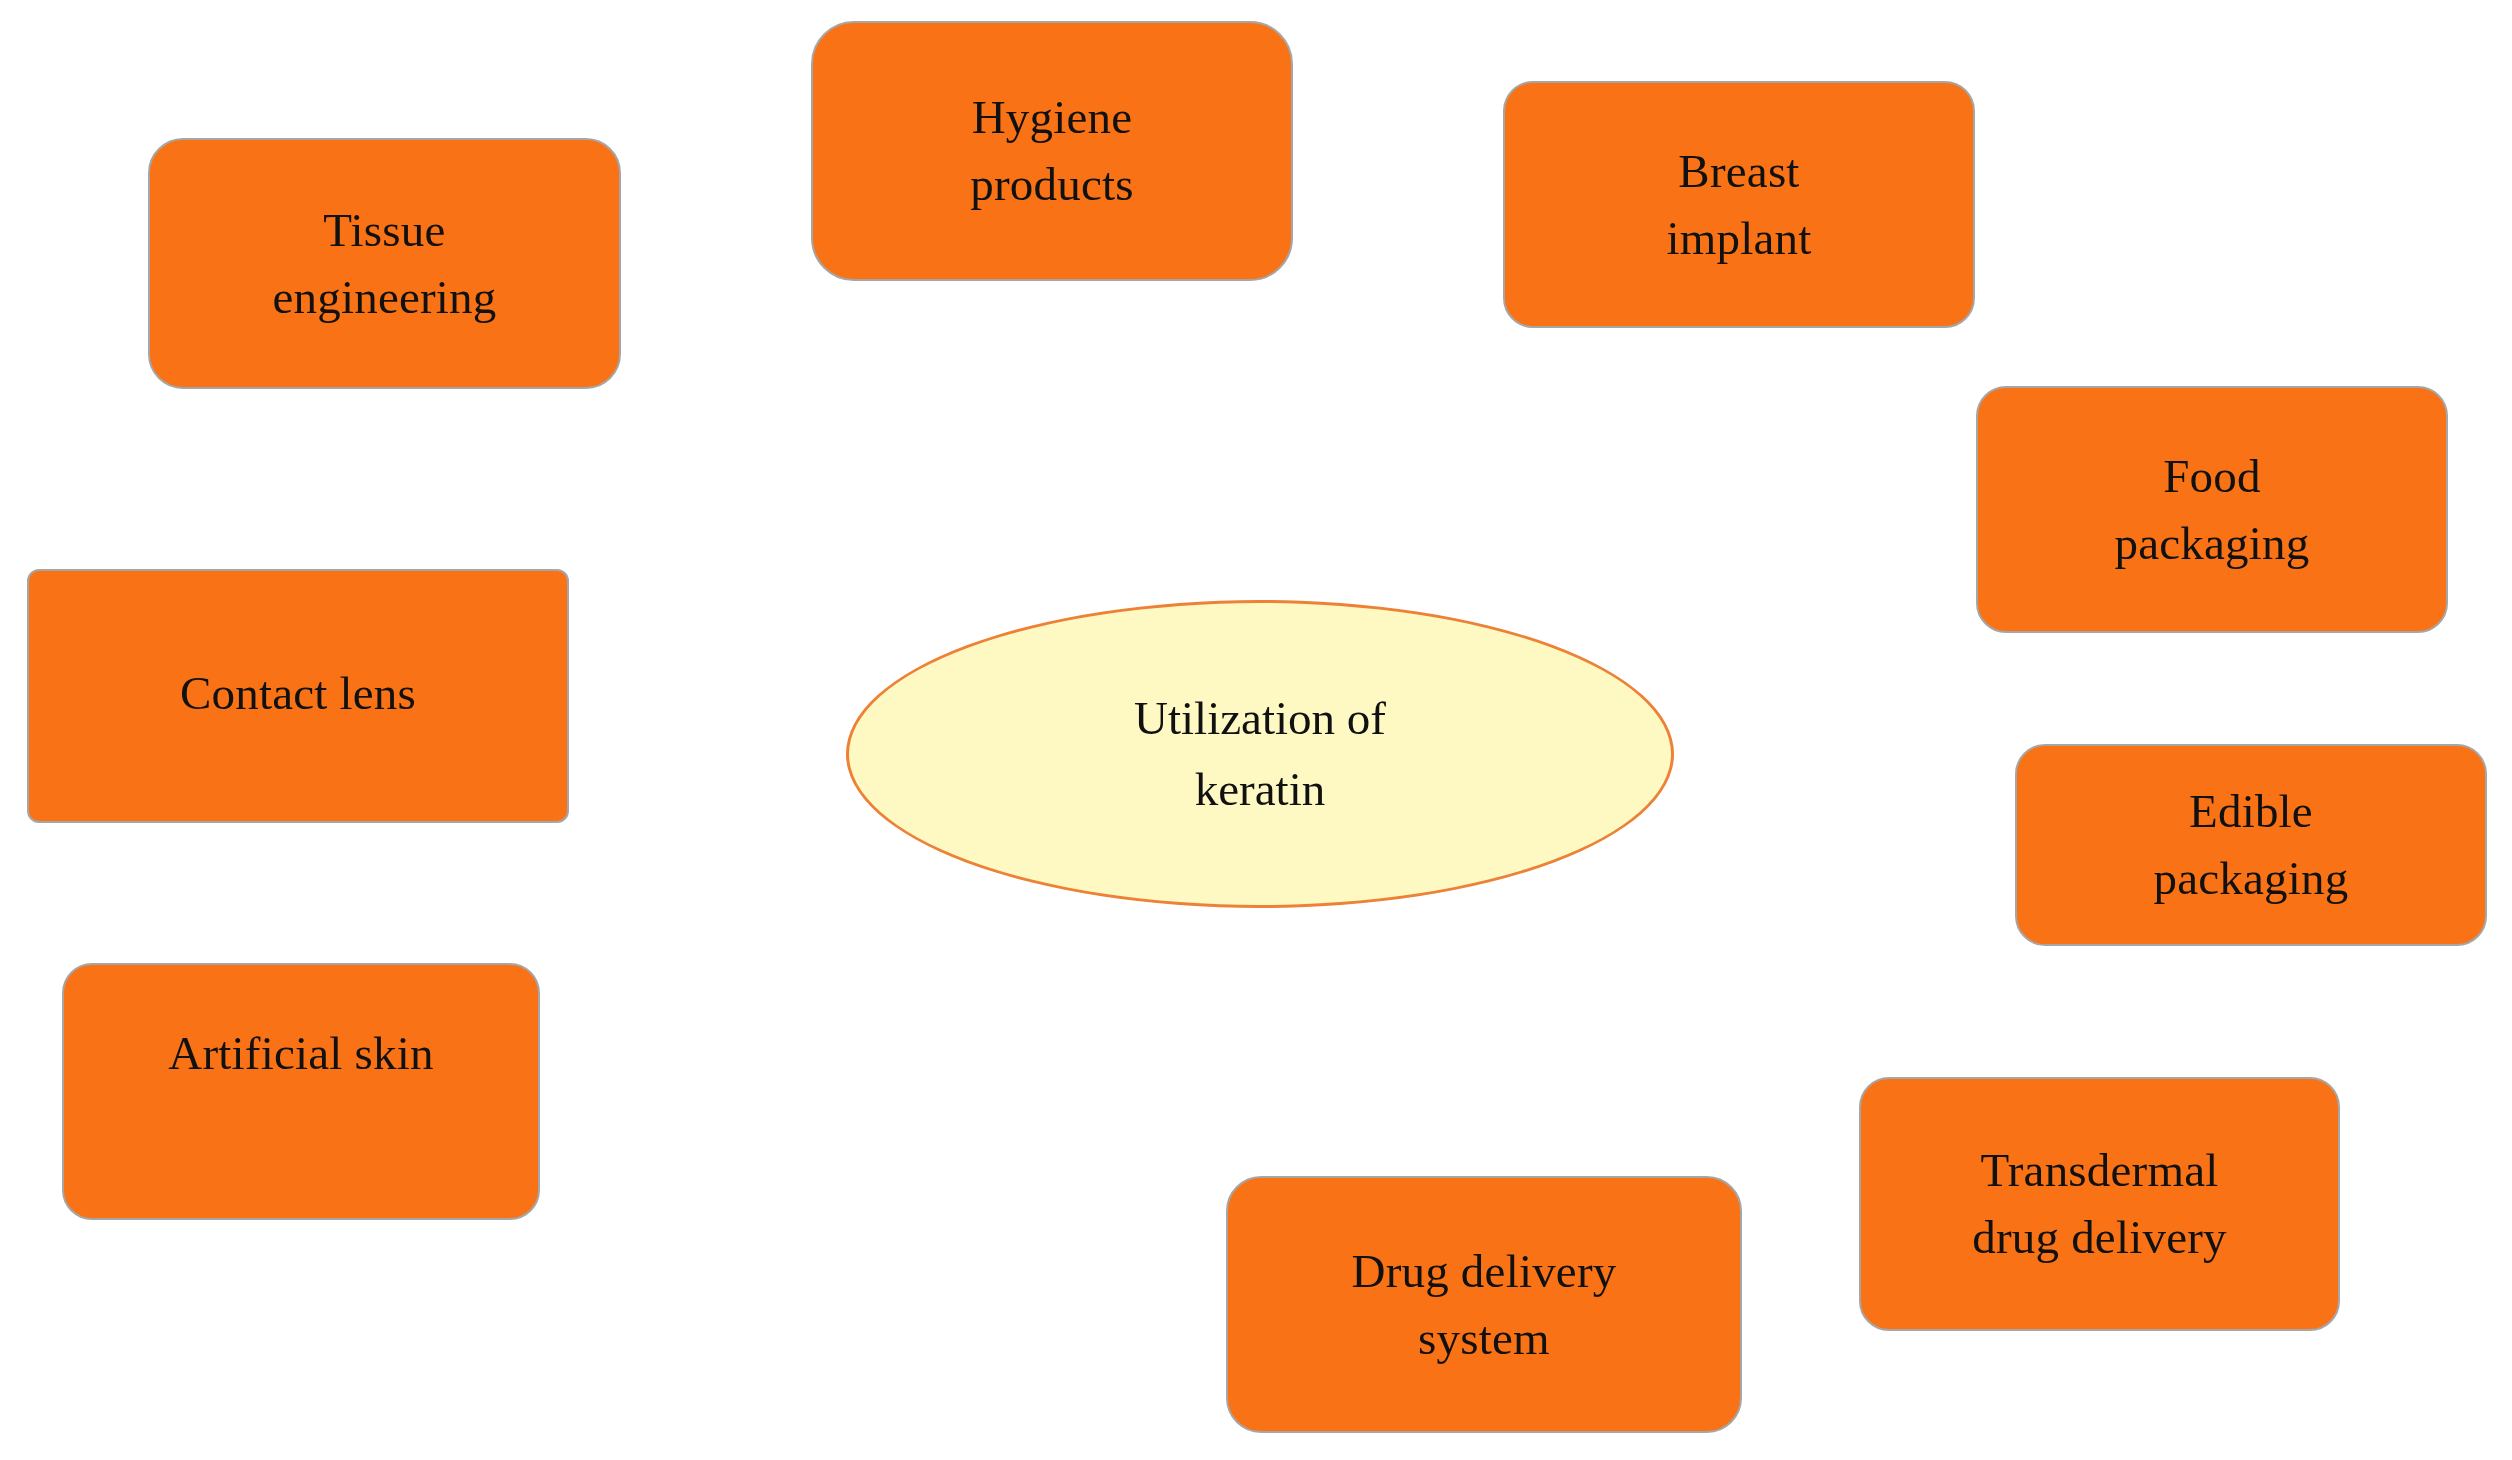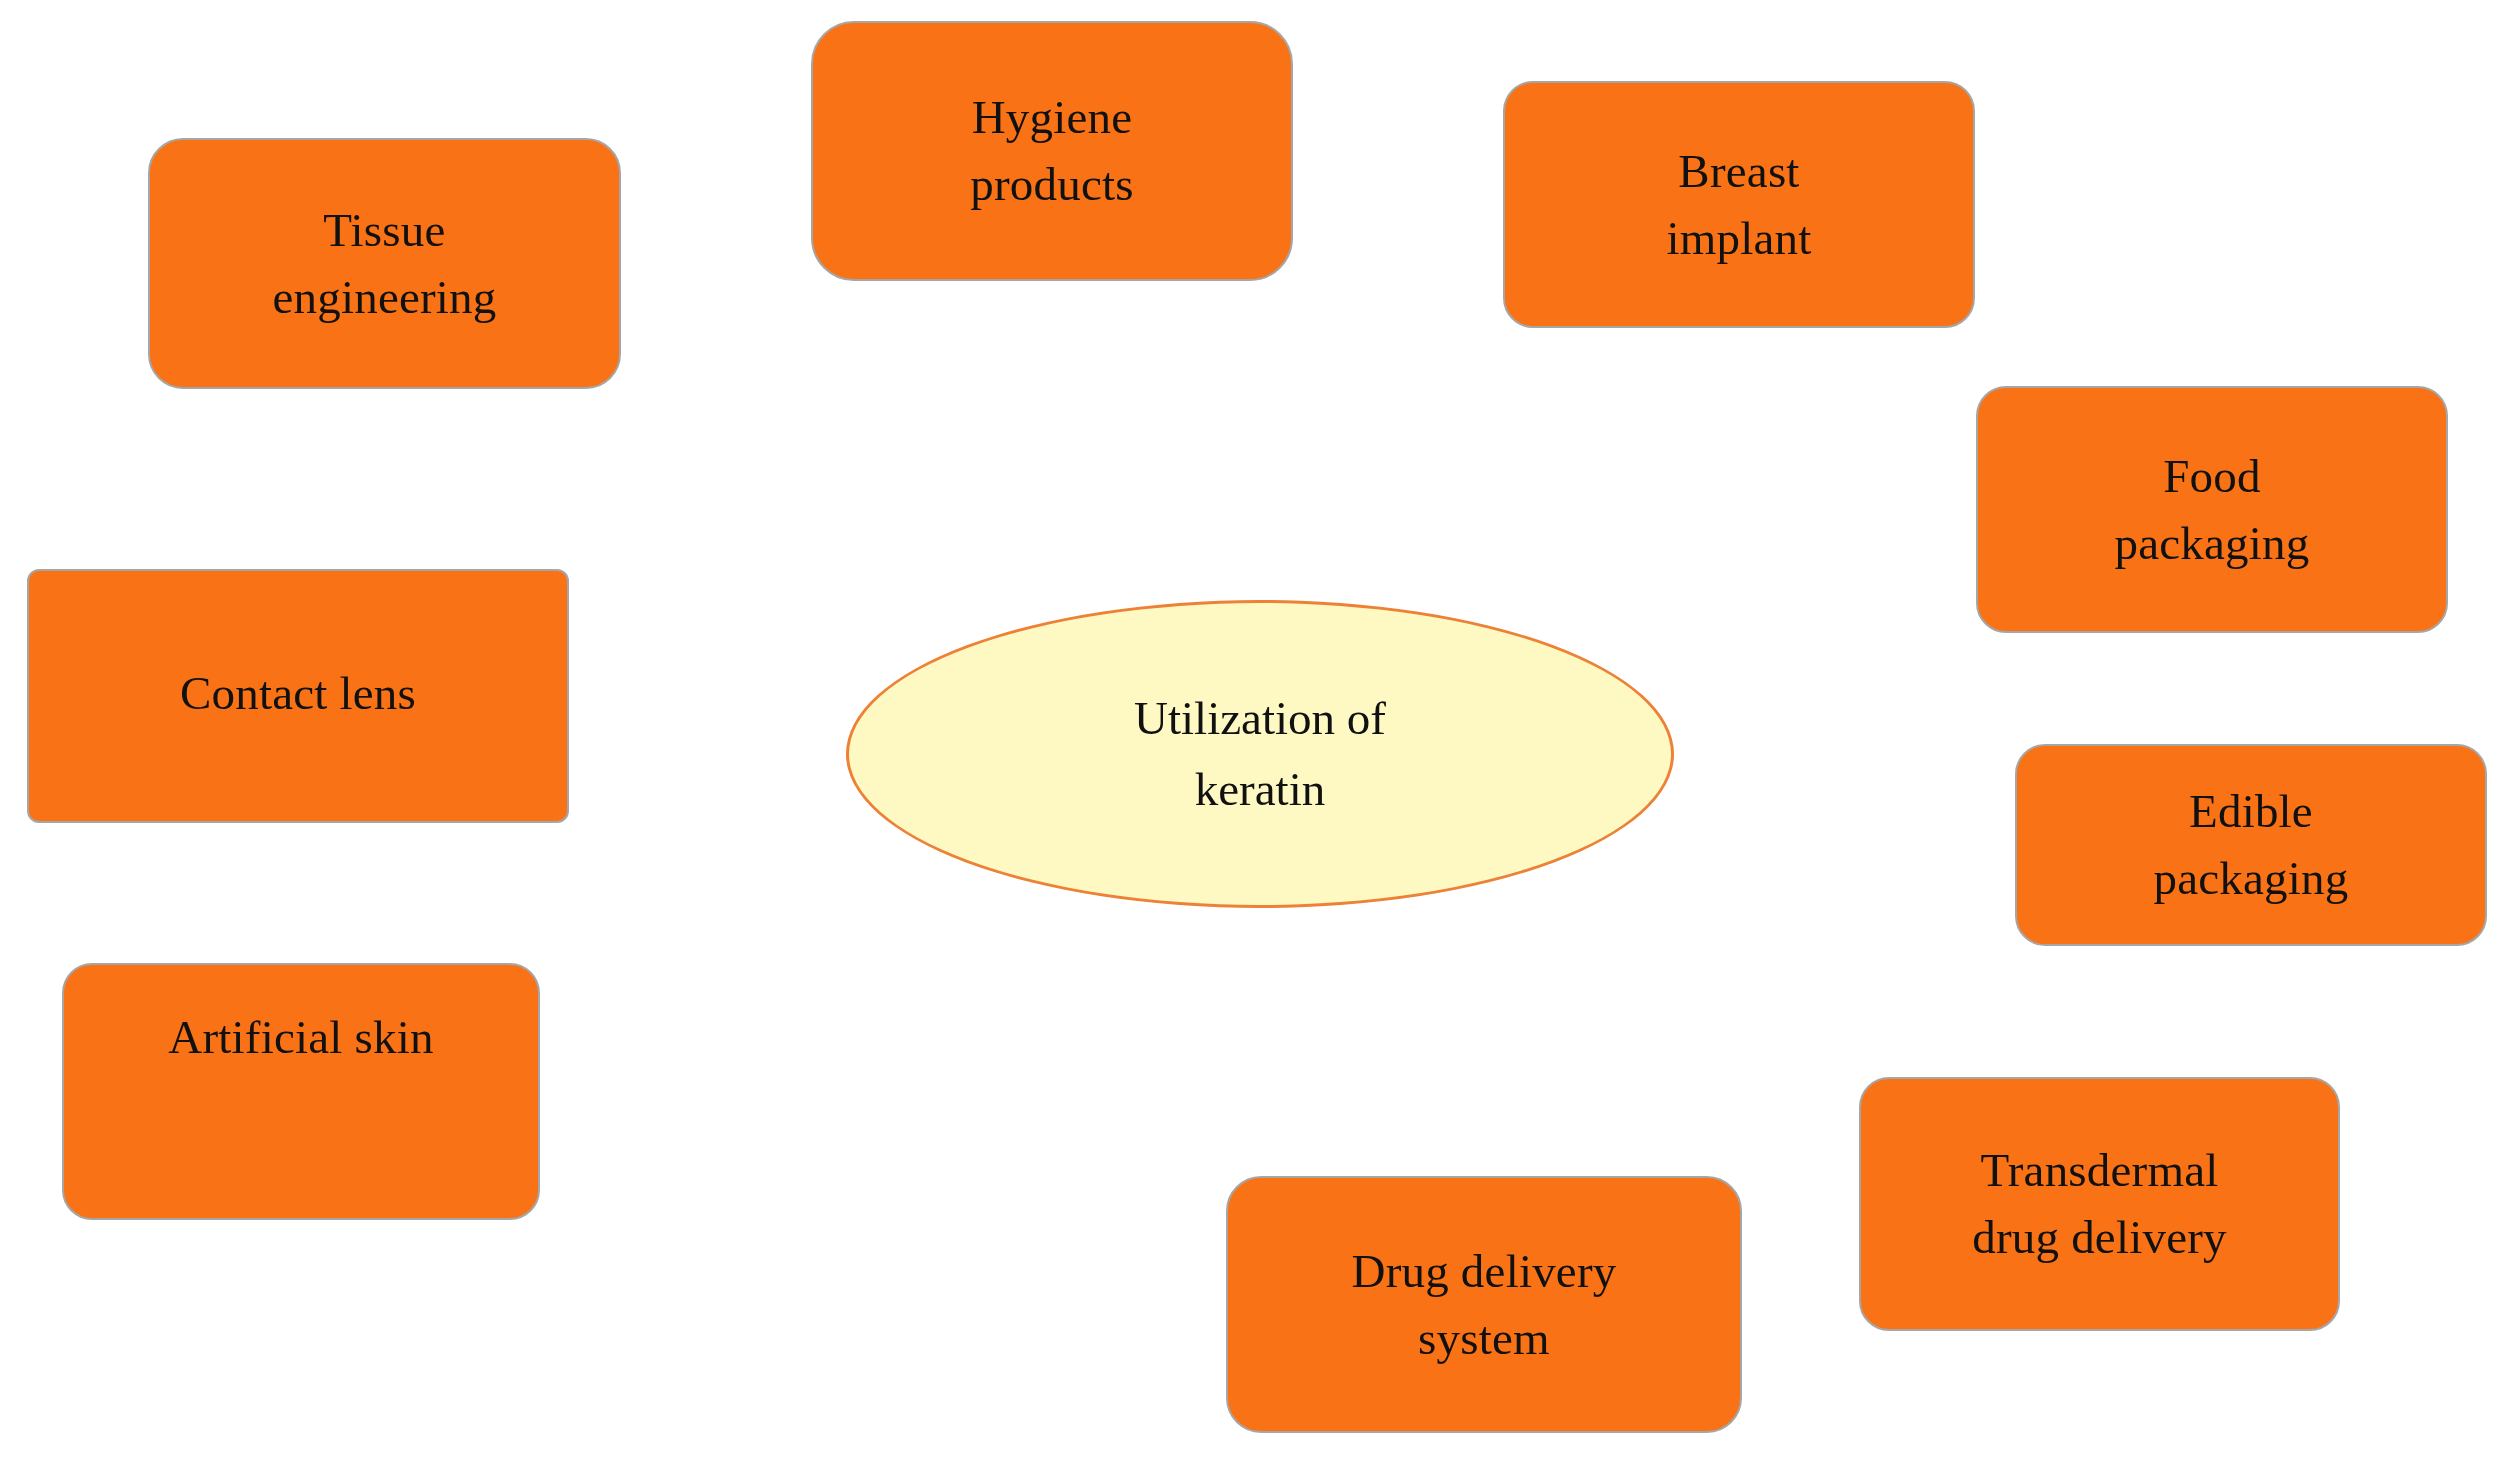--- a/index.html
+++ b/index.html
@@ -47,21 +47,21 @@
   #box-transdermal             { left: 1859px; top: 1077px; width: 481px; height: 254px; border-radius: 30px; }
   #box-contact-lens            { left: 27px;   top: 569px;  width: 542px; height: 254px; border-radius: 12px; }
   #box-artificial-skin         { left: 62px;   top: 963px; width: 478px; height: 257px; border-radius: 30px; }
   #box-artificial-tendon       { left: 622px;  top: 1176px; width: 478px; height: 257px; border-radius: 35px; }
   #box-drug-delivery-system    { left: 1226px; top: 1176px; width: 516px; height: 257px; border-radius: 35px; }
 
   
   #box-contact-lens .node-label,
   #box-artificial-skin .node-label { white-space: nowrap; }
   #box-artificial-skin { align-items: flex-start; }
-  #box-artificial-skin .node-label { margin-top: 39px; }
+  #box-artificial-skin .node-label { margin-top: 55px; }
   #box-contact-lens .node-label { margin-top: -6px; }
 
   
   #center-node {
     position: absolute;
     left: 846px;
     top: 600px;
     width: 828px;
     height: 308px;
     box-sizing: border-box;

